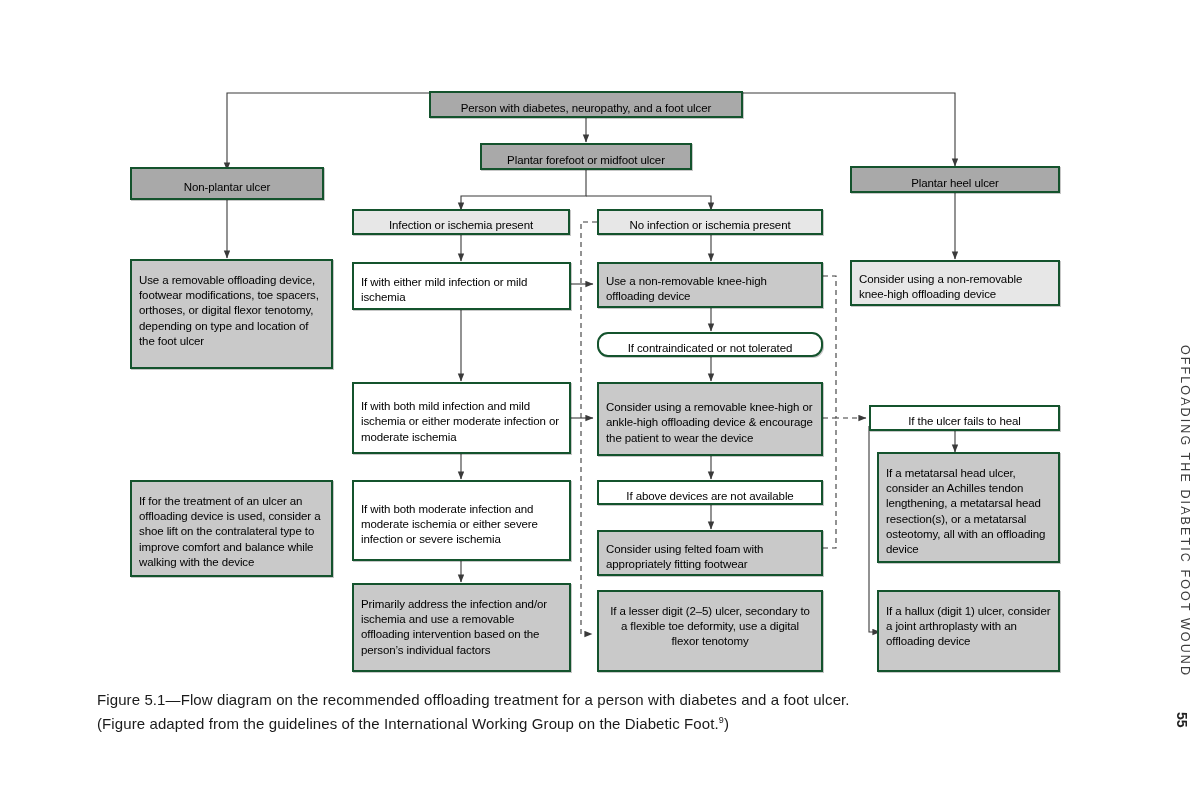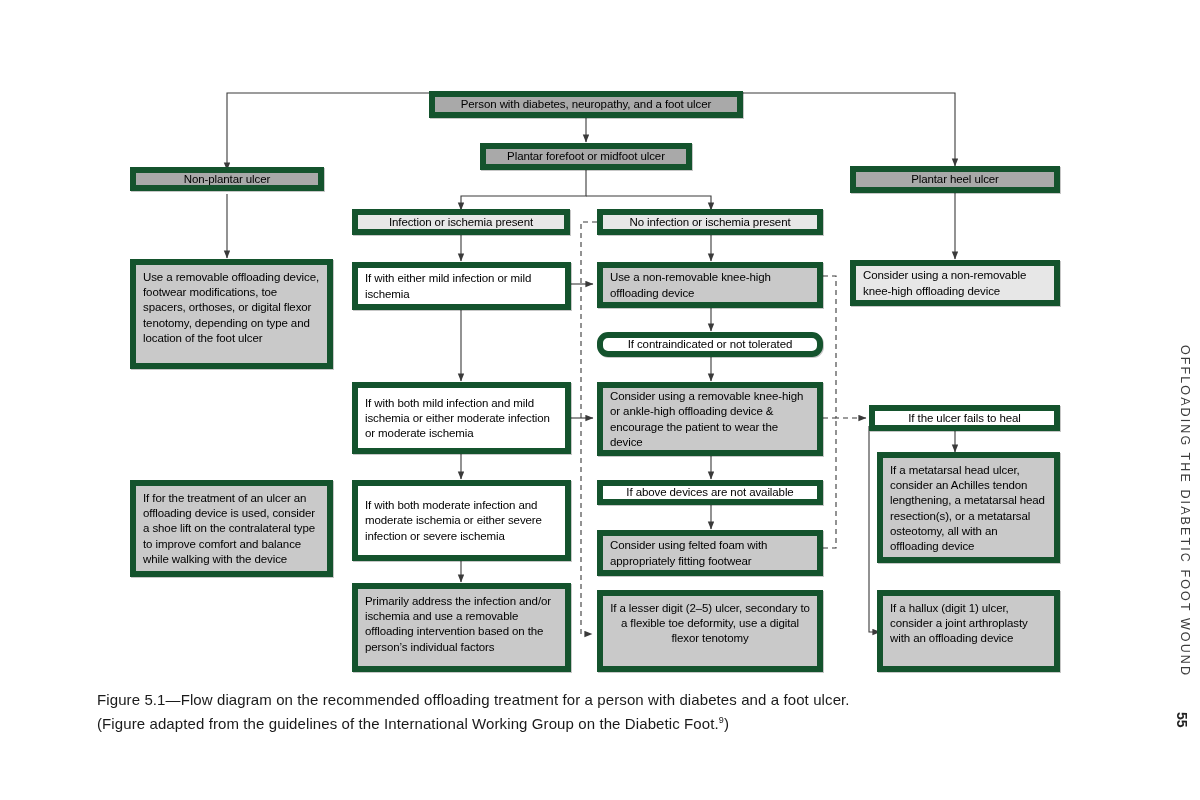--- a/index.html
+++ b/index.html
@@ -24,25 +24,25 @@
   svg.wires {
     position: absolute;
     left: 0; top: 0;
     width: 1200px;
     height: 800px;
     pointer-events: none;
   }
   .node {
     position: absolute;
     box-sizing: border-box;
-    border: 6px solid #14532d;
+    border: 2px solid #14532d;
     font-size: 11.5px;
     line-height: 1.32;
     letter-spacing: -0.1px;
-    padding: 5px 7px 4px 7px;
+    padding: 12px 7px 4px 7px;
     box-shadow: 1px 1px 0 rgba(0,0,0,0.22);
   }
   .node.dark   { background: #a9a9a9; }
   .node.mid    { background: #c9c9c9; }
   .node.light  { background: #e7e7e7; }
   .node.white  { background: #ffffff; }
   .node.center { text-align: center; }
   .node.vcenter {
     display: flex;
     align-items: center;
@@ -138,21 +138,21 @@
   </svg>
 
   <div class="node dark center vcenter" style="left:429px; top:91px; width:314px; height:27px;">
     <span>Person with diabetes, neuropathy, and a foot ulcer</span>
   </div>
 
   <div class="node dark center vcenter" style="left:480px; top:143px; width:212px; height:27px;">
     <span>Plantar forefoot or midfoot ulcer</span>
   </div>
 
-  <div class="node dark center vcenter" style="left:130px; top:167px; width:194px; height:24px;">
+  <div class="node dark center vcenter" style="left:130px; top:167px; width:194px; height:33px;">
     <span>Non-plantar ulcer</span>
   </div>
 
   <div class="node dark center vcenter" style="left:850px; top:166px; width:210px; height:27px;">
     <span>Plantar heel ulcer</span>
   </div>
 
   <div class="node light center vcenter" style="left:352px; top:209px; width:218px; height:26px;">
     <span>Infection or ischemia present</span>
   </div>

